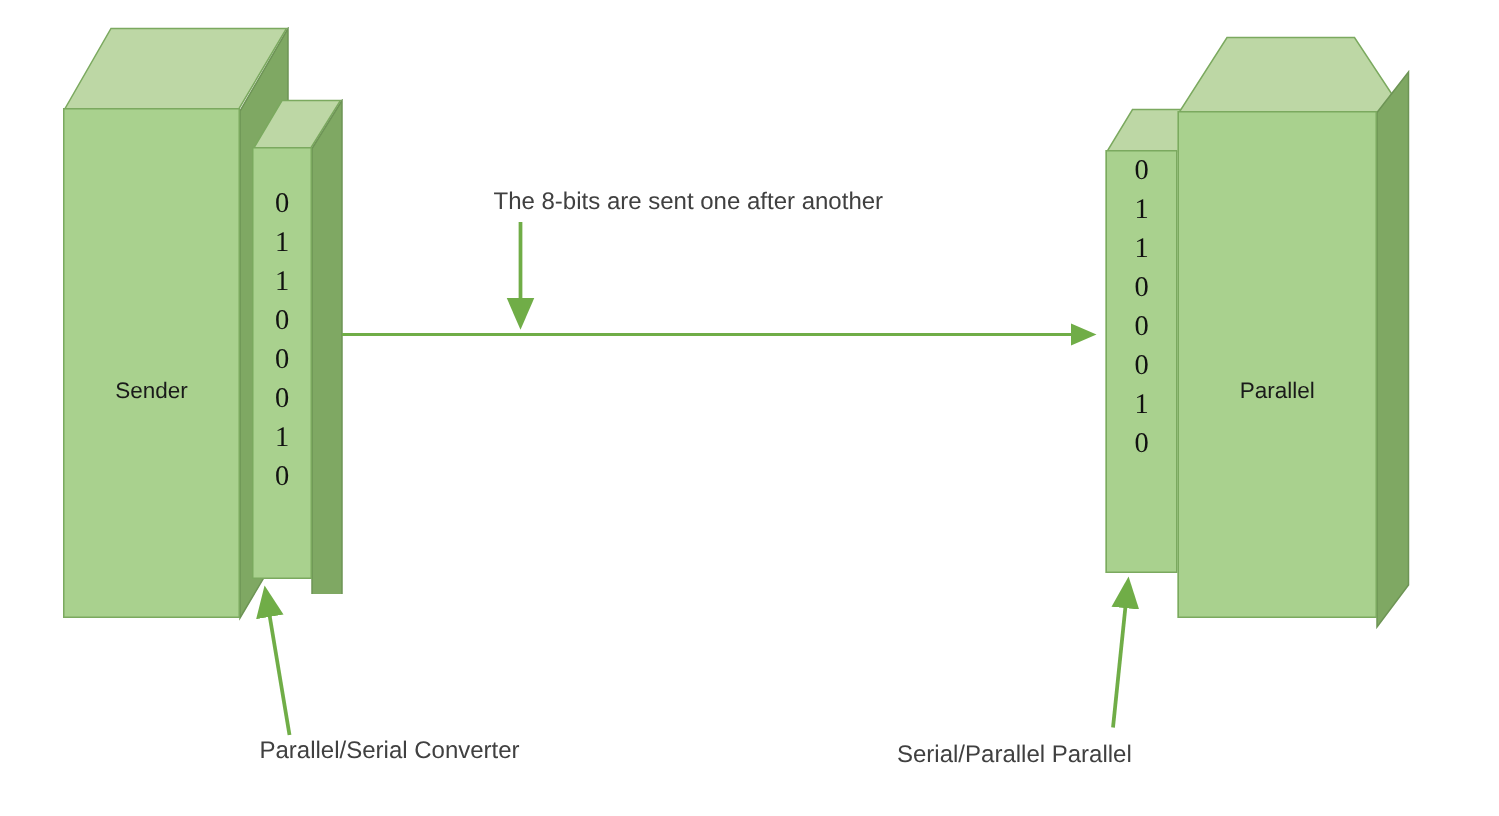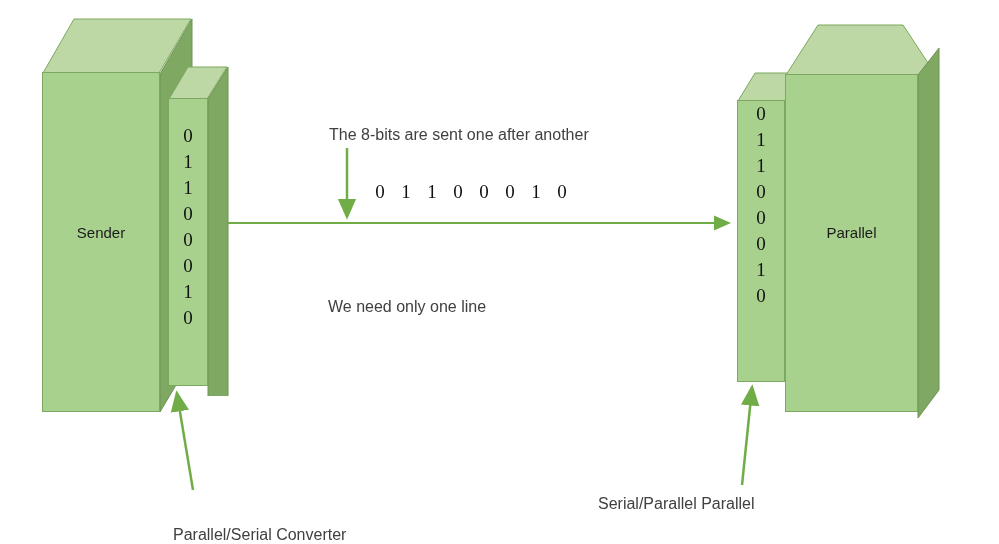--- a/index.html
+++ b/index.html
@@ -29,20 +29,21 @@
   .face-top svg, .face-side svg { display: block; }
 
   
   .block-label {
     position: absolute;
     color: #1a1a1a;
     font-size: 15px;
     font-family: "Liberation Sans", sans-serif;
     text-align: center;
     white-space: nowrap;
+    margin-top: 28px;
   }
 
   
   .bit-column {
     position: absolute;
     display: flex;
     flex-direction: column;
     align-items: center;
     justify-content: flex-start;
     font-family: "Liberation Serif", serif;
@@ -179,23 +180,19 @@
 
     <line x1="347" y1="148" x2="347" y2="216" stroke="#70ad47" stroke-width="2.5" marker-end="url(#ah-down)"></line>
 
     <line x1="193" y1="490" x2="177" y2="394" stroke="#70ad47" stroke-width="2.5" marker-end="url(#ah-up)"></line>
 
     <line x1="742" y1="485" x2="752" y2="388" stroke="#70ad47" stroke-width="2.5" marker-end="url(#ah-up)"></line>
   </svg>
 
   <div class="anno" style="left:329px; top:126px;">The 8-bits are sent one after another</div>
 
-  <div class="serial-stream" style="left:367px; top:181px;">
-    <span class="sbit">0</span><span class="sbit">1</span><span class="sbit">1</span><span class="sbit">0</span><span class="sbit">0</span><span class="sbit">0</span><span class="sbit">1</span><span class="sbit">0</span>
-  </div>
 
-  <div class="anno" style="left:328px; top:298px;">We need only one line</div>
 
-  <div class="anno" style="left:173px; top:526px;">Parallel/Serial Converter</div>
+  <div class="anno" style="left:173px; top:492px;">Parallel/Serial Converter</div>
 
   <div class="anno" style="left:598px; top:495px;">Serial/Parallel Parallel</div>
 
 </div>
 
 </body></html>

